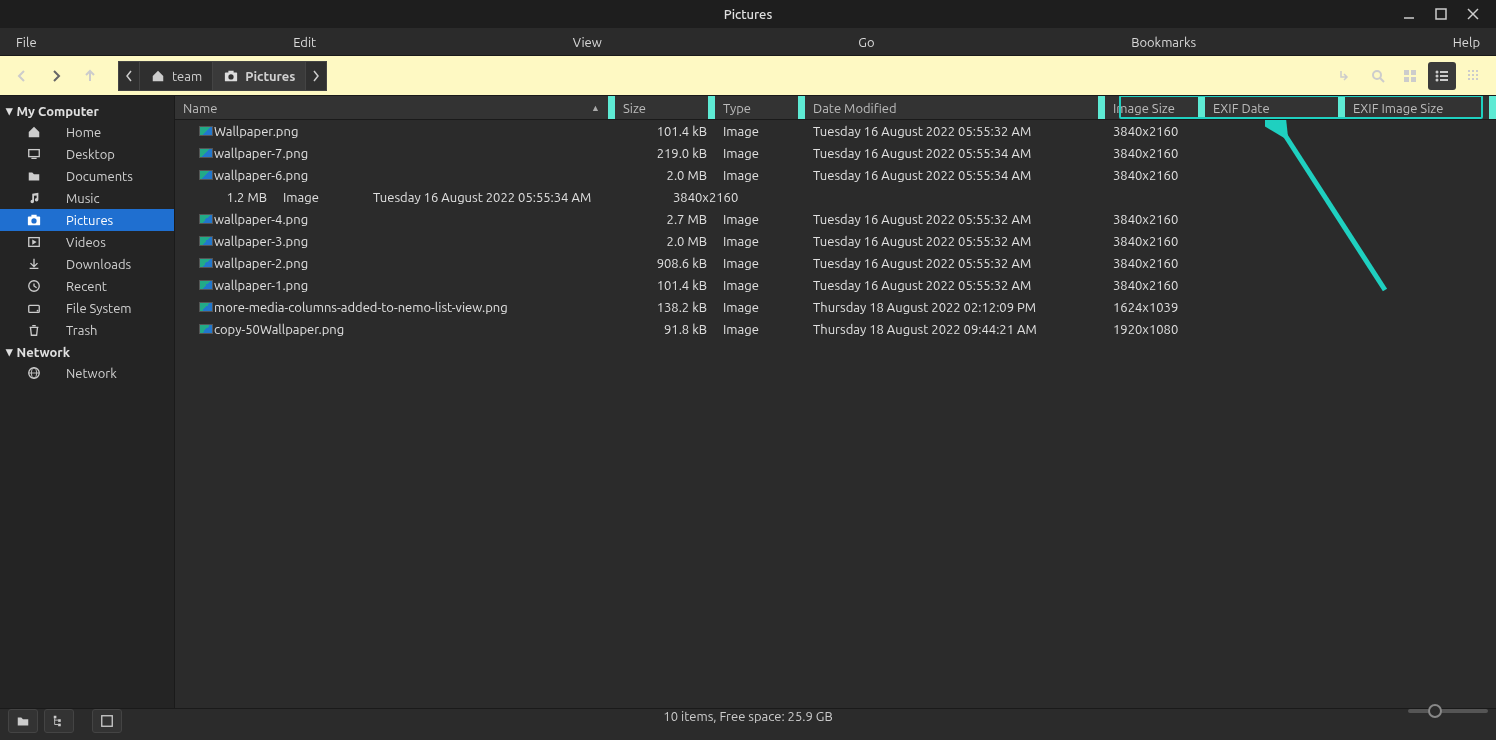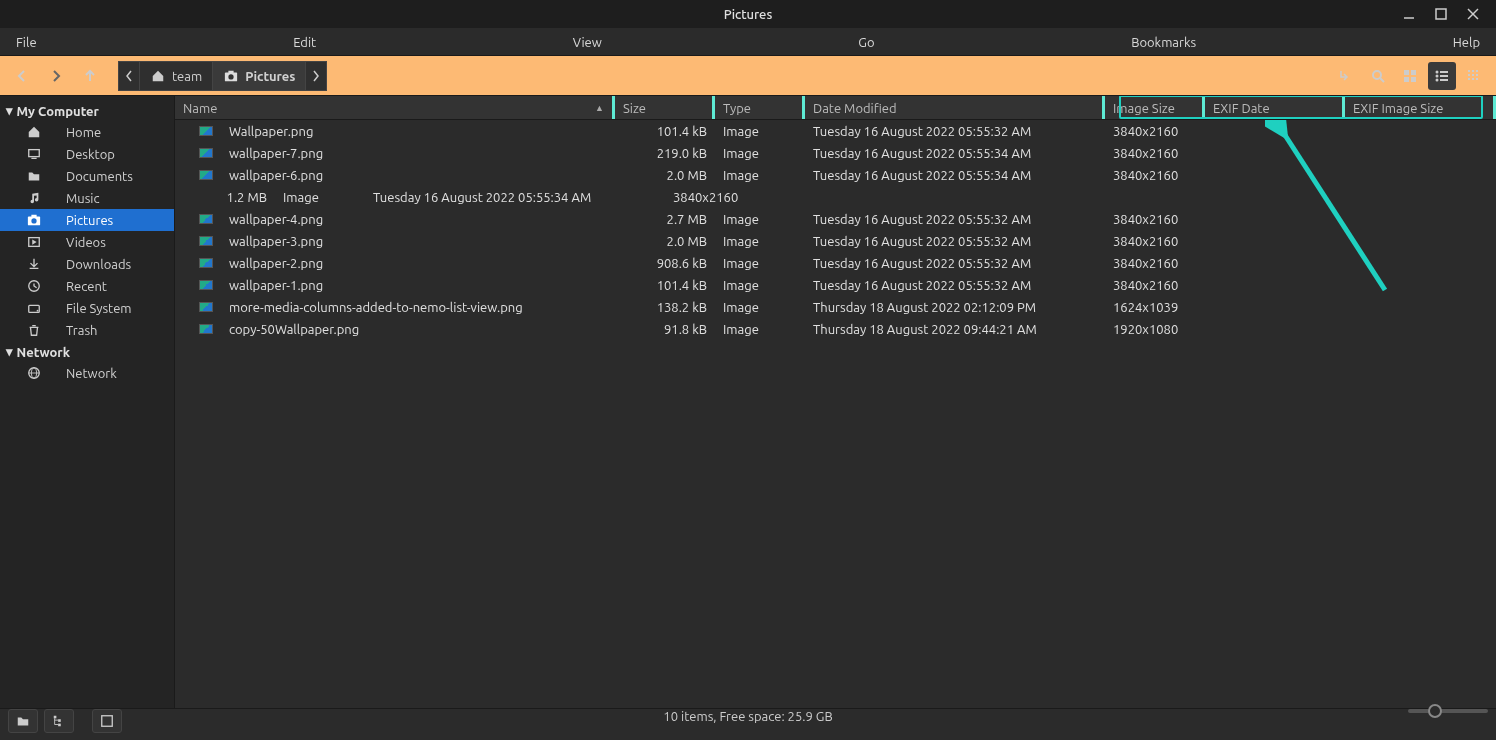--- a/index.html
+++ b/index.html
@@ -44,21 +44,21 @@
 }
 .menubar .menu-item {
   padding: 4px 10px;
   color: #d8d8d8;
   cursor: pointer;
   border-radius: 3px;
 }
 
 .toolbar {
   height: 40px;
-  background: #fdba74;
+  background: #fef9c3;
   display: flex;
   align-items: center;
   padding: 0 8px;
   border-bottom: 1px solid #1a1a1a;
   gap: 6px;
 }
 .tb-btn {
   width: 28px; height: 28px;
   display:flex; align-items:center; justify-content:center;
   border-radius: 3px;
@@ -132,21 +132,21 @@
   height: 24px;
   background: #333;
   display: flex;
   border-bottom: 1px solid #1a1a1a;
   color: #bbb;
   font-size: 13px;
 }
 .col-h {
   display:flex; align-items:center;
   padding: 0 8px;
-  border-right: 3px solid #5eead4;
+  border-right: 7px solid #5eead4;
   position:relative;
 }
 .col-h.sortable::after {
   content: "▲"; font-size: 9px; position:absolute; right:8px; color:#aaa;
 }
 .col-name { width: 440px; }
 .col-size { width: 100px; }
 .col-type { width: 90px; }
 .col-date { width: 300px; }
 .col-imgsize { width: 100px; }
@@ -162,21 +162,21 @@
 
 .file-rows { flex:1; overflow:auto; }
 .file-row {
   display: flex;
   height: 22px;
   align-items:center;
   color: #e0e0e0;
   font-size: 13px;
 }
 .cell { padding: 0 8px; overflow:hidden; white-space:nowrap; }
-.cell.name { width: 440px; display:flex; align-items:center; gap:16px; padding-left: 24px; }
+.cell.name { width: 440px; display:flex; align-items:center; gap:1px; padding-left: 24px; }
 .cell.size { width: 100px; text-align: right; }
 .cell.type { width: 90px; }
 .cell.date { width: 300px; }
 .cell.imgsize { width: 100px; }
 .cell.exifdate { width: 140px; }
 .cell.exifimgsize { flex:1; }
 .file-icon {
   width: 14px; height: 10px;
   background: linear-gradient(135deg, #2a8 0%, #2a8 50%, #27c 50%, #27c 100%);
   border: 1px solid #555;

